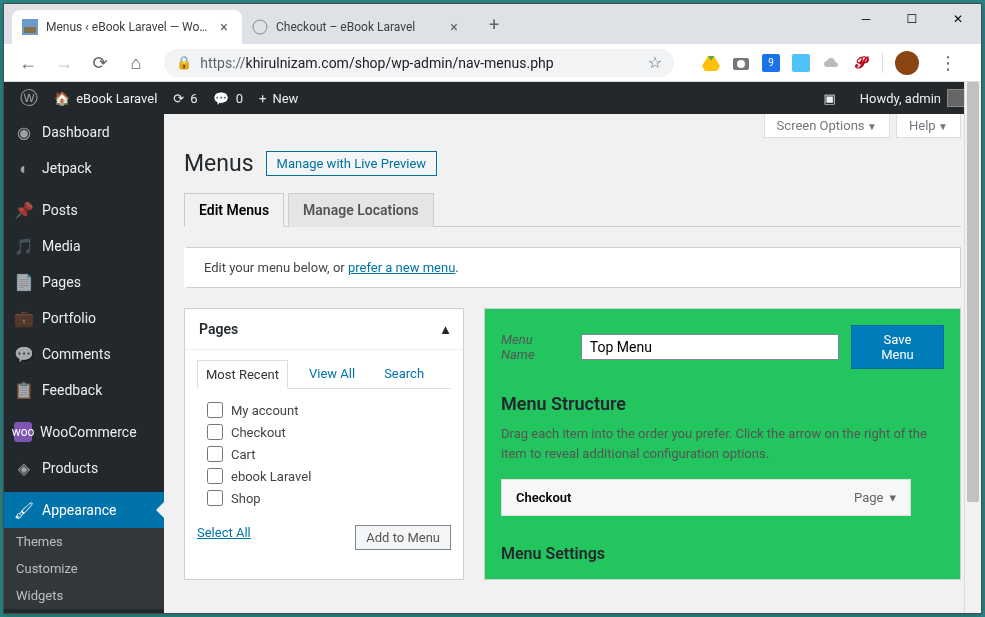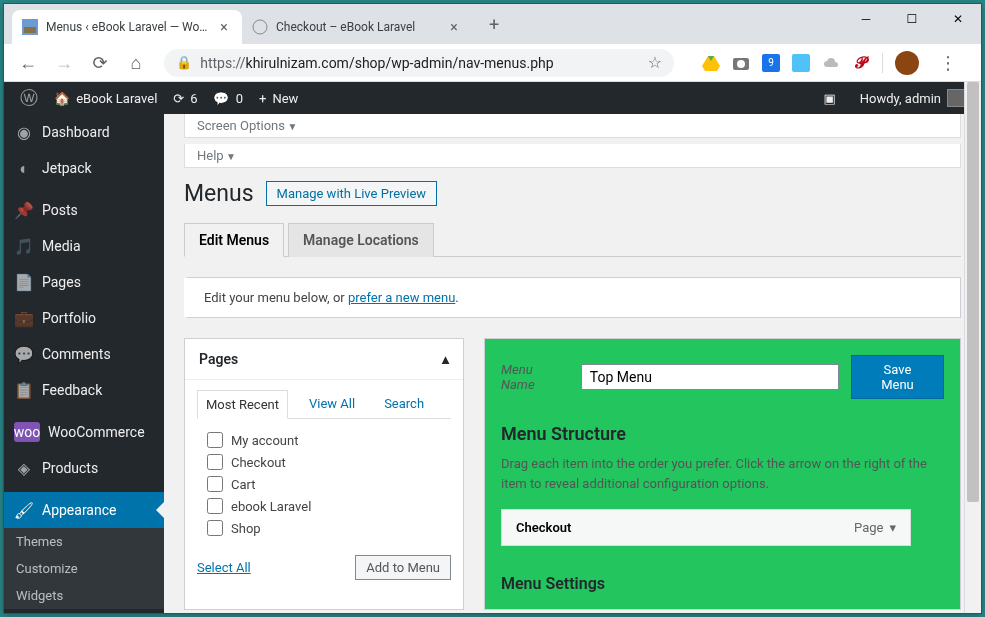--- a/index.html
+++ b/index.html
@@ -46,21 +46,21 @@
 .wp-sidebar { width: 160px; background: #23282d; color: #eee; overflow-y: auto; flex-shrink: 0; }
 .menu-item { display: flex; align-items: center; gap: 8px; padding: 8px 10px; font-size: 14px; color: #eee; cursor: pointer; position: relative; }
 .menu-item.current { background: #0073aa; color: #fff; }
 .menu-item.current::after { content: ''; position: absolute; right: 0; top: 50%; transform: translateY(-50%); border: 8px solid transparent; border-right-color: #f1f1f1; }
 .menu-icon { width: 20px; height: 20px; display: flex; align-items: center; justify-content: center; color: rgba(240,245,250,0.6); font-size: 16px; }
 .menu-item.current .menu-icon { color: #fff; }
 .submenu-item { padding: 6px 12px; font-size: 13px; color: rgba(240,245,250,0.7); background: #32373c; cursor: pointer; }
 
 
 .wp-content { flex: 1; padding: 0 20px 20px 20px; overflow-y: auto; position: relative; }
-.screen-meta { display: flex; justify-content: flex-end; gap: 6px; padding-top: 0; flex-direction: column; }
+.screen-meta { display: flex; justify-content: flex-end; gap: 6px; padding-top: 0; }
 .screen-btn { background: #fff; border: 1px solid #ddd; border-top: none; padding: 4px 12px; font-size: 13px; color: #72777c; cursor: pointer; }
 .screen-btn::after { content: ' ▼'; font-size: 10px; }
 
 .page-header { display: flex; align-items: center; gap: 12px; margin: 12px 0 16px 0; }
 .page-title { font-size: 23px; font-weight: 400; color: #23282d; }
 .title-action { border: 1px solid #0071a1; color: #0071a1; background: #f3f5f6; padding: 4px 10px; font-size: 13px; cursor: pointer; }
 
 .nav-tabs { display: flex; border-bottom: 1px solid #ccc; margin-bottom: 20px; }
 .nav-tab { padding: 8px 14px; background: #e5e5e5; border: 1px solid #ccc; border-bottom: none; margin-right: 4px; margin-bottom: -1px; font-size: 14px; font-weight: 600; color: #555; cursor: pointer; }
 .nav-tab.active { background: #f1f1f1; border-bottom: 1px solid #f1f1f1; color: #000; }
@@ -71,21 +71,21 @@
 .menu-builder { display: flex; gap: 20px; }
 .metabox { width: 280px; background: #fff; border: 1px solid #ccd0d4; }
 .metabox-header { padding: 12px 14px; font-size: 14px; font-weight: 600; color: #23282d; border-bottom: 1px solid #eee; display: flex; justify-content: space-between; cursor: pointer; }
 .metabox-body { padding: 10px 12px 14px 12px; }
 .item-tabs { display: flex; border-bottom: 1px solid #ddd; margin-bottom: 10px; font-size: 13px; gap: 13px; }
 .item-tab { padding: 6px 8px; cursor: pointer; color: #0073aa; margin-bottom: -1px; }
 .item-tab.active { border: 1px solid #ddd; border-bottom: 1px solid #fff; color: #333; }
 .check-list { list-style: none; }
 .check-list li { display: flex; align-items: center; gap: 8px; padding: 3px 0 3px 10px; font-size: 13px; color: #444; }
 .check-list input { width: 16px; height: 16px; }
-.metabox-footer { display: flex; justify-content: space-between; align-items: center; margin-top: 16px; gap: 44px; }
+.metabox-footer { display: flex; justify-content: space-between; margin-top: 16px; gap: 44px; }
 .select-all { color: #0073aa; font-size: 13px; text-decoration: underline; cursor: pointer; }
 .add-btn { border: 1px solid #7e8993; background: #f3f5f6; color: #555; padding: 4px 10px; font-size: 13px; cursor: pointer; }
 
 .menu-settings { flex: 1; background: #22c55e; border: 1px solid #ccd0d4; padding: 16px; }
 .menu-name-row { display: flex; align-items: center; gap: 12px; margin-bottom: 10px; }
 .menu-name-label { font-size: 13px; font-style: italic; color: #555; }
 .menu-name-input { border: 1px solid #7e8993; padding: 4px 8px; font-size: 14px; width: 260px; }
 .save-btn { background: #007cba; border: 1px solid #006a9e; color: #fff; padding: 6px 14px; font-size: 13px; cursor: pointer; float: right; }
 .structure-title { font-size: 18px; font-weight: 600; margin: 24px 0 10px 0; color: #23282d; clear: both; }
 .structure-desc { font-size: 13px; color: #555; margin-bottom: 16px; line-height: 1.5; }
@@ -224,21 +224,21 @@
       <div class="menu-item">
           <span class="menu-icon">💬</span>
           <span>Comments</span>
         </div>
       <div class="menu-item">
           <span class="menu-icon">📋</span>
           <span>Feedback</span>
         </div>
       <div style="height:6px"></div>
       <div class="menu-item">
-          <span class="menu-icon" style="background:#7f54b3;font-size:14px;color:#fff;border-radius:3px;width:26px;">woo</span>
+          <span class="menu-icon" style="background:#7f54b3;font-size:12px;color:#fff;border-radius:3px;width:18px;">woo</span>
           <span>WooCommerce</span>
         </div>
       <div class="menu-item">
           <span class="menu-icon">◈</span>
           <span>Products</span>
         </div>
       <div style="height:6px"></div>
       <div class="menu-item current">
           <span class="menu-icon">🖌</span>
           <span>Appearance</span>

